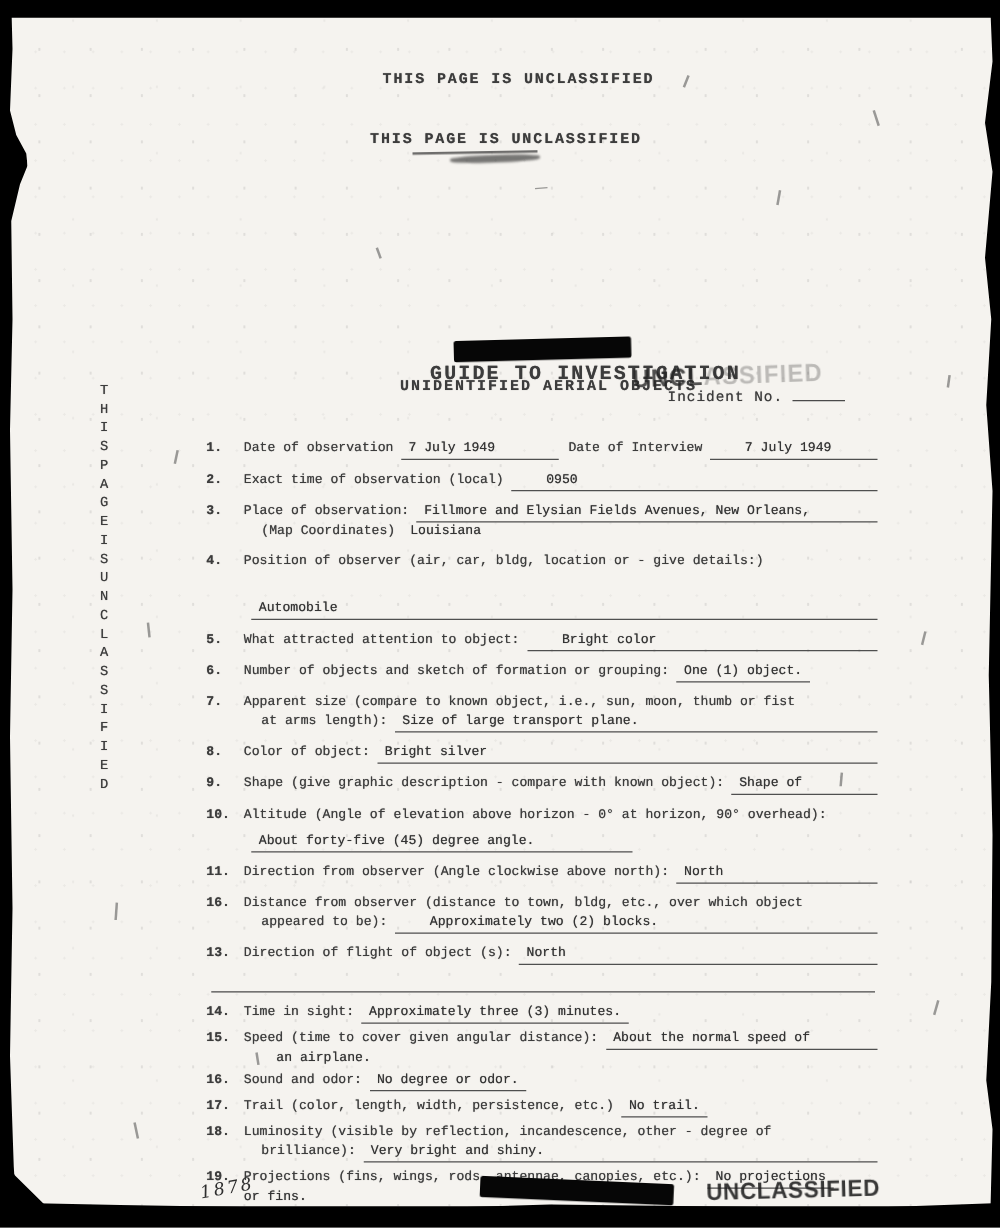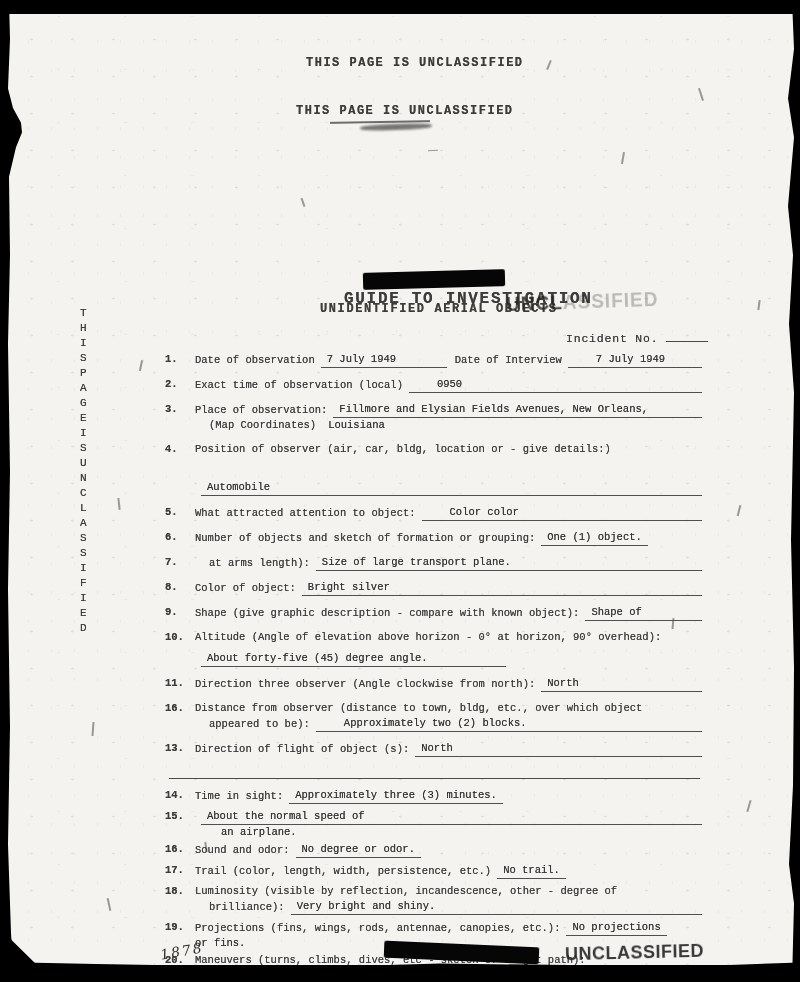--- a/index.html
+++ b/index.html
@@ -50,31 +50,31 @@
 
   .redact-title { position:absolute; left:363px; top:271px; width:142px; height:17px; background:#060606; transform:rotate(-1.5deg); border-radius:2px; filter:blur(0.3px); }
   .title1 { position:absolute; left:344px; top:290px; font-size:16px; letter-spacing:1.7px; font-weight:bold; }
   .title2 { position:absolute; left:320px; top:302px; font-size:12px; letter-spacing:1.6px; font-weight:bold; }
   .stamp-title {
     position:absolute; left:506px; top:291px;
     font-family:"Liberation Sans", sans-serif; font-weight:700; font-size:19px; letter-spacing:1px;
     color:rgba(35,35,35,0.78); transform:rotate(-2deg) scaleY(1.05); filter:blur(0.5px);
   }
   .stamp-title .fade { opacity:0.35; }
-  .incident { position:absolute; left:534px; top:332px; font-size:11.5px; letter-spacing:0.8px;margin-left:32px; }
+  .incident { position:absolute; left:534px; top:312px; font-size:11.5px; letter-spacing:0.8px; }
   .incident .blank { display:inline-block; width:42px; border-bottom:1.2px solid #4a4a4a; margin-left:8px; }
 
   
   .form { position:absolute; left:165px; top:352px; width:537px; font-size:10.5px; line-height:15px; }
   .fi { display:flex; margin-bottom:9px; }
   .fi.compact { margin-bottom:5px; }
   .fi.tight { margin-bottom:2px; }
   .num { flex:none; width:30px; font-weight:bold; }
   .body { flex:1; min-width:0; }
-  .line { display:flex; align-items:center; }
+  .line { display:flex; align-items:flex-start; }
   .ind { margin-left:14px; }
   .lbl { white-space:pre; }
   .ans { border-bottom:1.2px solid #4f4f4f; padding:0 6px; white-space:pre; margin-left:6px; color:#333; }
   .grow { flex:1; }
   .pl28 { padding-left:28px; }
   .noline { border-bottom:none; }
   .rule { height:13px; border-bottom:1.3px solid #4a4a4a; margin:0 2px 9px 4px; }
 
   .redact-bottom { position:absolute; left:384px; top:944px; width:155px; height:17px; background:#060606; transform:rotate(2.5deg); border-radius:2px; filter:blur(0.3px); }
   .stamp-bottom {
@@ -172,38 +172,41 @@
           <span class="ans grow">Automobile</span>
         </div>
       </div>
     </div>
 
     <div class="fi">
       <span class="num">5.</span>
       <div class="body">
           <div class="line">
         <span class="lbl">What attracted attention to object:</span>
-        <span class="ans grow pl28">Color color</span>
+        <span class="ans grow pl28">Bright color</span>
       </div>
         </div>
     </div>
 
     <div class="fi">
       <span class="num">6.</span>
       <div class="body">
           <div class="line">
         <span class="lbl">Number of objects and sketch of formation or grouping:</span>
         <span class="ans">One (1) object.</span>
       </div>
         </div>
     </div>
 
     <div class="fi">
       <span class="num">7.</span>
       <div class="body">
+        <div class="line">
+            <span class="lbl">Apparent size (compare to known object, i.e., sun, moon, thumb or fist</span>
+          </div>
         <div class="line ind">
           <span class="lbl">at arms length):</span>
           <span class="ans grow">Size of large transport plane.</span>
         </div>
       </div>
     </div>
 
     <div class="fi">
       <span class="num">8.</span>
       <div class="body">
@@ -233,21 +236,21 @@
         <div class="line" style="margin-top:6px">
           <span class="ans" style="width:305px">About forty-five (45) degree angle.</span>
         </div>
       </div>
     </div>
 
     <div class="fi">
       <span class="num">11.</span>
       <div class="body">
           <div class="line">
-        <span class="lbl">Direction three observer (Angle clockwise from north):</span>
+        <span class="lbl">Direction from observer (Angle clockwise above north):</span>
         <span class="ans grow">North</span>
       </div>
         </div>
     </div>
 
     <div class="fi">
       <span class="num">16.</span>
       <div class="body">
         <div class="line">
             <span class="lbl">Distance from observer (distance to town, bldg, etc., over which object</span>
@@ -278,20 +281,21 @@
         <span class="lbl">Time in sight:</span>
         <span class="ans">Approximately three (3) minutes.</span>
       </div>
         </div>
     </div>
 
     <div class="fi tight">
       <span class="num">15.</span>
       <div class="body">
         <div class="line">
+          <span class="lbl">Speed (time to cover given angular distance):</span>
           <span class="ans grow">About the normal speed of</span>
         </div>
         <div class="line ind">
           <span class="ans noline">an airplane.</span>
         </div>
       </div>
     </div>
 
     <div class="fi compact">
       <span class="num">16.</span>

